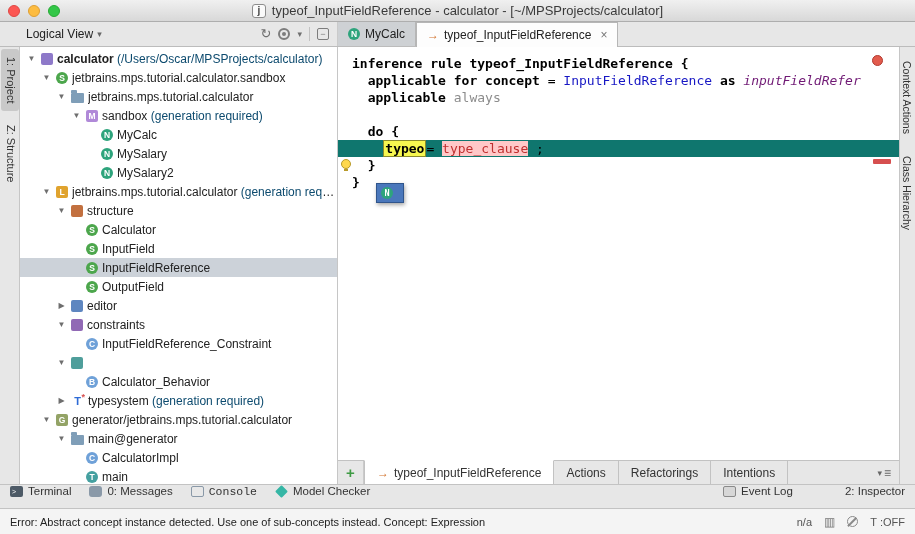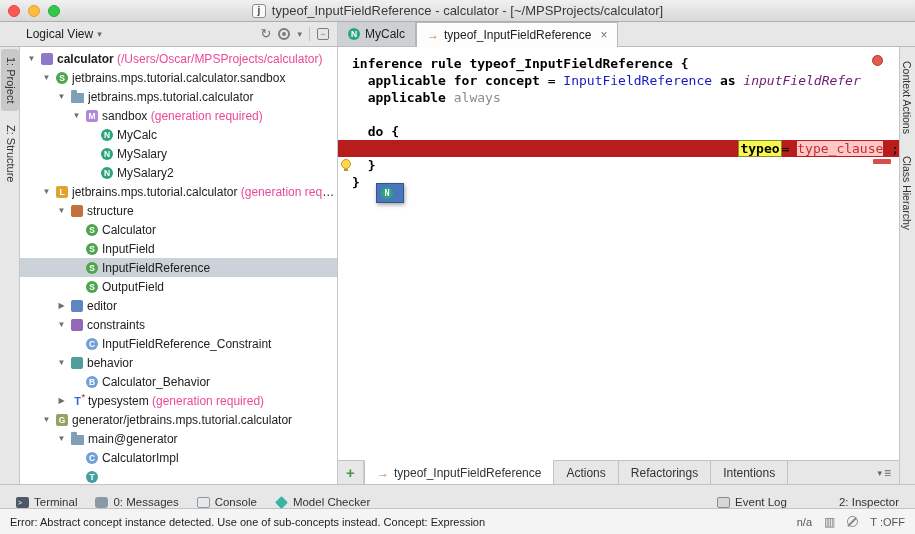--- a/index.html
+++ b/index.html
@@ -42,35 +42,35 @@
   .right-strip .vtab { font-size:10.5px; width:14px; }
   .vtab.active { background:#c9c9c9; }
 
   
   .tree-panel { width:318px; border-right:1px solid #c6c6c6; background:#fff; overflow:hidden; padding-top:2px; }
   .tree-row { height:19px; display:flex; align-items:center; gap:4px; white-space:nowrap; overflow:hidden; cursor:default; }
   .tree-row.selected { background:#ccd2d9; }
   .arrow { width:11px; flex:none; font-size:8px; color:#6e6e6e; text-align:center; }
   .tree-text { flex:1; min-width:0; white-space:nowrap; overflow:hidden; text-overflow:ellipsis; }
   .tree-label.bold { font-weight:bold; }
-  .tree-suffix { color:#ec4899; }
+  .tree-suffix { color:#0c4a6e; }
   .ic-ci { width:12px; height:12px; border-radius:50%; color:#fff; font-size:8.5px; font-weight:bold; display:inline-flex; align-items:center; justify-content:center; flex:none; }
   .ic-sq { width:12px; height:12px; border-radius:2px; color:#fff; font-size:8.5px; font-weight:bold; display:inline-flex; align-items:center; justify-content:center; flex:none; }
   .ic-folder { width:13px; height:10px; background:#7f9eb8; border-radius:1px; position:relative; margin-top:3px; flex:none; }
   .ic-folder::before { content:""; position:absolute; top:-3px; left:0; width:6px; height:3px; background:#7f9eb8; border-radius:1px 1px 0 0; }
   .ic-ts { color:#2e6bd6; font-weight:bold; font-size:11px; position:relative; width:13px; text-align:center; flex:none; }
   .ic-ts::after { content:"*"; color:#d64f4f; font-size:9px; position:absolute; top:-3px; right:-1px; }
   .ic-arrow { color:#d2722c; font-weight:bold; font-size:12px; flex:none; }
 
   
   .editor-wrap { flex:1; display:flex; flex-direction:column; min-width:0; }
   .editor { flex:1; position:relative; background:#fff; overflow:hidden; padding-top:8px;
             font-family:"DejaVu Sans Mono","Liberation Mono",monospace; font-size:13px; }
   .code-line { height:17px; line-height:17px; white-space:pre; padding-left:14px; }
-  .cl-current { background:#b91c1c;text-align:right; }
+  .cl-current { background:#0f766e; }
   .c-kw { font-weight:bold; color:#000; }
   .c-plain { color:#000; }
   .c-ref { color:#1717c4; }
   .c-var { color:#701a75; font-style:italic; }
   .c-dim { color:#8c8c8c; }
   .c-sel { background:#f7f74f; border:1px solid #8a8a2e; padding:0 1px; font-weight:bold; color:#000; }
   .c-err { background:#ffc8c8; color:#c03030; }
   .bulb { position:absolute; left:3px; top:112px; width:10px; height:10px; border-radius:50%; background:#ffd84d; border:1px solid #b89a2a; }
   .bulb::after { content:""; position:absolute; left:2px; bottom:-3px; width:4px; height:2px; background:#b89a2a; }
   .completion-popup { position:absolute; left:38px; top:136px; height:20px; display:flex; align-items:center; gap:6px;
@@ -80,21 +80,21 @@
   .err-mark { position:absolute; right:8px; top:112px; width:18px; height:5px; background:#d64f4f; border-radius:1px; }
 
   
   .editor-bottom-tabs { height:24px; border-top:1px solid #c2c2c2; background:#e7e7e7; display:flex; align-items:stretch; flex:none; }
   .add-btn { width:26px; display:flex; align-items:center; justify-content:center; color:#3f9b44; font-size:15px; font-weight:bold; border-right:1px solid #cacaca; }
   .btab { display:flex; align-items:center; gap:5px; padding:0 12px; font-size:12px; color:#333; border-right:1px solid #c2c2c2; cursor:default; }
   .btab.active { background:#fff; border-left:1px solid #c2c2c2; margin-top:-1px; border-top:1px solid #fff; }
   .btab-menu { margin-left:auto; display:flex; align-items:center; gap:2px; padding:0 8px; color:#666; }
 
   
-  .bottom-toolbar { height:24px; border-top:1px solid #c3c3c3; background:#e7e7e7; display:flex; align-items:flex-end; gap:18px; padding:0 16px; flex:none; }
+  .bottom-toolbar { height:24px; border-top:1px solid #c3c3c3; background:#e7e7e7; display:flex; align-items:flex-start; gap:18px; padding:0 10px; flex:none; }
   .bitem { display:flex; align-items:center; gap:5px; font-size:11.5px; color:#333; cursor:default; }
   .spacer { flex:1; }
   .bi { width:13px; height:11px; display:inline-block; border-radius:2px; flex:none; }
   .bi-terminal { background:#4d5a66; position:relative; }
   .bi-terminal::after { content:">"; color:#fff; font-size:7px; position:absolute; left:2px; top:0; line-height:11px; }
   .bi-messages { background:#8a99a8; border-radius:3px; }
   .bi-console { background:#e8e8e8; border:1px solid #8a99a8; }
   .bi-checker { background:#35b6a5; transform:rotate(45deg); width:9px; height:9px; margin:0 2px; border-radius:1px; }
   .bi-event { border:1px solid #8a8a8a; background:#d7d7d7; }
 
@@ -232,21 +232,20 @@
           <span class="tree-text"><span class="tree-label">constraints</span></span>
         </div>
         <div class="tree-row" style="padding-left: 51px;">
           <span class="arrow"></span>
           <span class="ic-ci" style="background: rgb(111, 161, 216);">C</span>
           <span class="tree-text"><span class="tree-label">InputFieldReference_Constraint</span></span>
         </div>
         <div class="tree-row" style="padding-left: 36px;">
           <span class="arrow">▼</span>
           <span class="ic-sq" style="background: rgb(79, 158, 155);"></span>
-          <span class="tree-text"><span class="tree-label">behavior</span></span>
         </div>
         <div class="tree-row" style="padding-left: 51px;">
           <span class="arrow"></span>
           <span class="ic-ci" style="background: rgb(111, 161, 216);">B</span>
           <span class="tree-text"><span class="tree-label">Calculator_Behavior</span></span>
         </div>
         <div class="tree-row" style="padding-left: 36px;">
           <span class="arrow">▶</span>
           <span class="ic-ts">T</span>
           <span class="tree-text"><span class="tree-label">typesystem</span><span class="tree-suffix"> (generation required)</span></span>
@@ -262,20 +261,21 @@
           <span class="tree-text"><span class="tree-label">main@generator</span></span>
         </div>
         <div class="tree-row" style="padding-left: 51px;">
           <span class="arrow"></span>
           <span class="ic-ci" style="background: rgb(111, 161, 216);">C</span>
           <span class="tree-text"><span class="tree-label">CalculatorImpl</span></span>
         </div>
         <div class="tree-row" style="padding-left: 51px;">
           <span class="arrow"></span>
           <span class="ic-ci" style="background: rgb(69, 160, 160);">T</span>
+          <span class="tree-text"><span class="tree-label">main</span></span>
         </div>
       </div>
 
     <div class="editor-wrap">
       <div class="editor">
         <span class="bulb"></span>
         <div class="code-line"><span class="c-kw">inference rule typeof_InputFieldReference {</span></div>
           <div class="code-line"><span class="c-plain">  </span><span class="c-kw">applicable for concept</span><span class="c-plain"> = </span><span class="c-ref">InputFieldReference</span><span class="c-plain"> </span><span class="c-kw">as</span><span class="c-plain"> </span><span class="c-var">inputFieldRefer</span></div>
           <div class="code-line"><span class="c-plain">  </span><span class="c-kw">applicable</span><span class="c-plain"> </span><span class="c-dim">always</span></div>
           <div class="code-line"></div>
@@ -320,21 +320,21 @@
   <div class="bottom-toolbar">
     <span class="spacer" style="order:50"></span>
   <div class="bitem" style="order: 0;">
         <span class="bi bi-terminal"></span>
         <span>Terminal</span>
       </div>
       <div class="bitem" style="order: 1;">
         <span class="bi bi-messages"></span>
         <span>0: Messages</span>
       </div>
-      <div class="bitem" style="order: 2;">
+      <div class="bitem" style="order: 2; font-family: Liberation Mono, monospace;">
         <span class="bi bi-console"></span>
         <span>Console</span>
       </div>
       <div class="bitem" style="order: 3;">
         <span class="bi bi-checker"></span>
         <span>Model Checker</span>
       </div>
       <div class="bitem" style="order: 60;">
         <span class="bi bi-event"></span>
         <span>Event Log</span>

